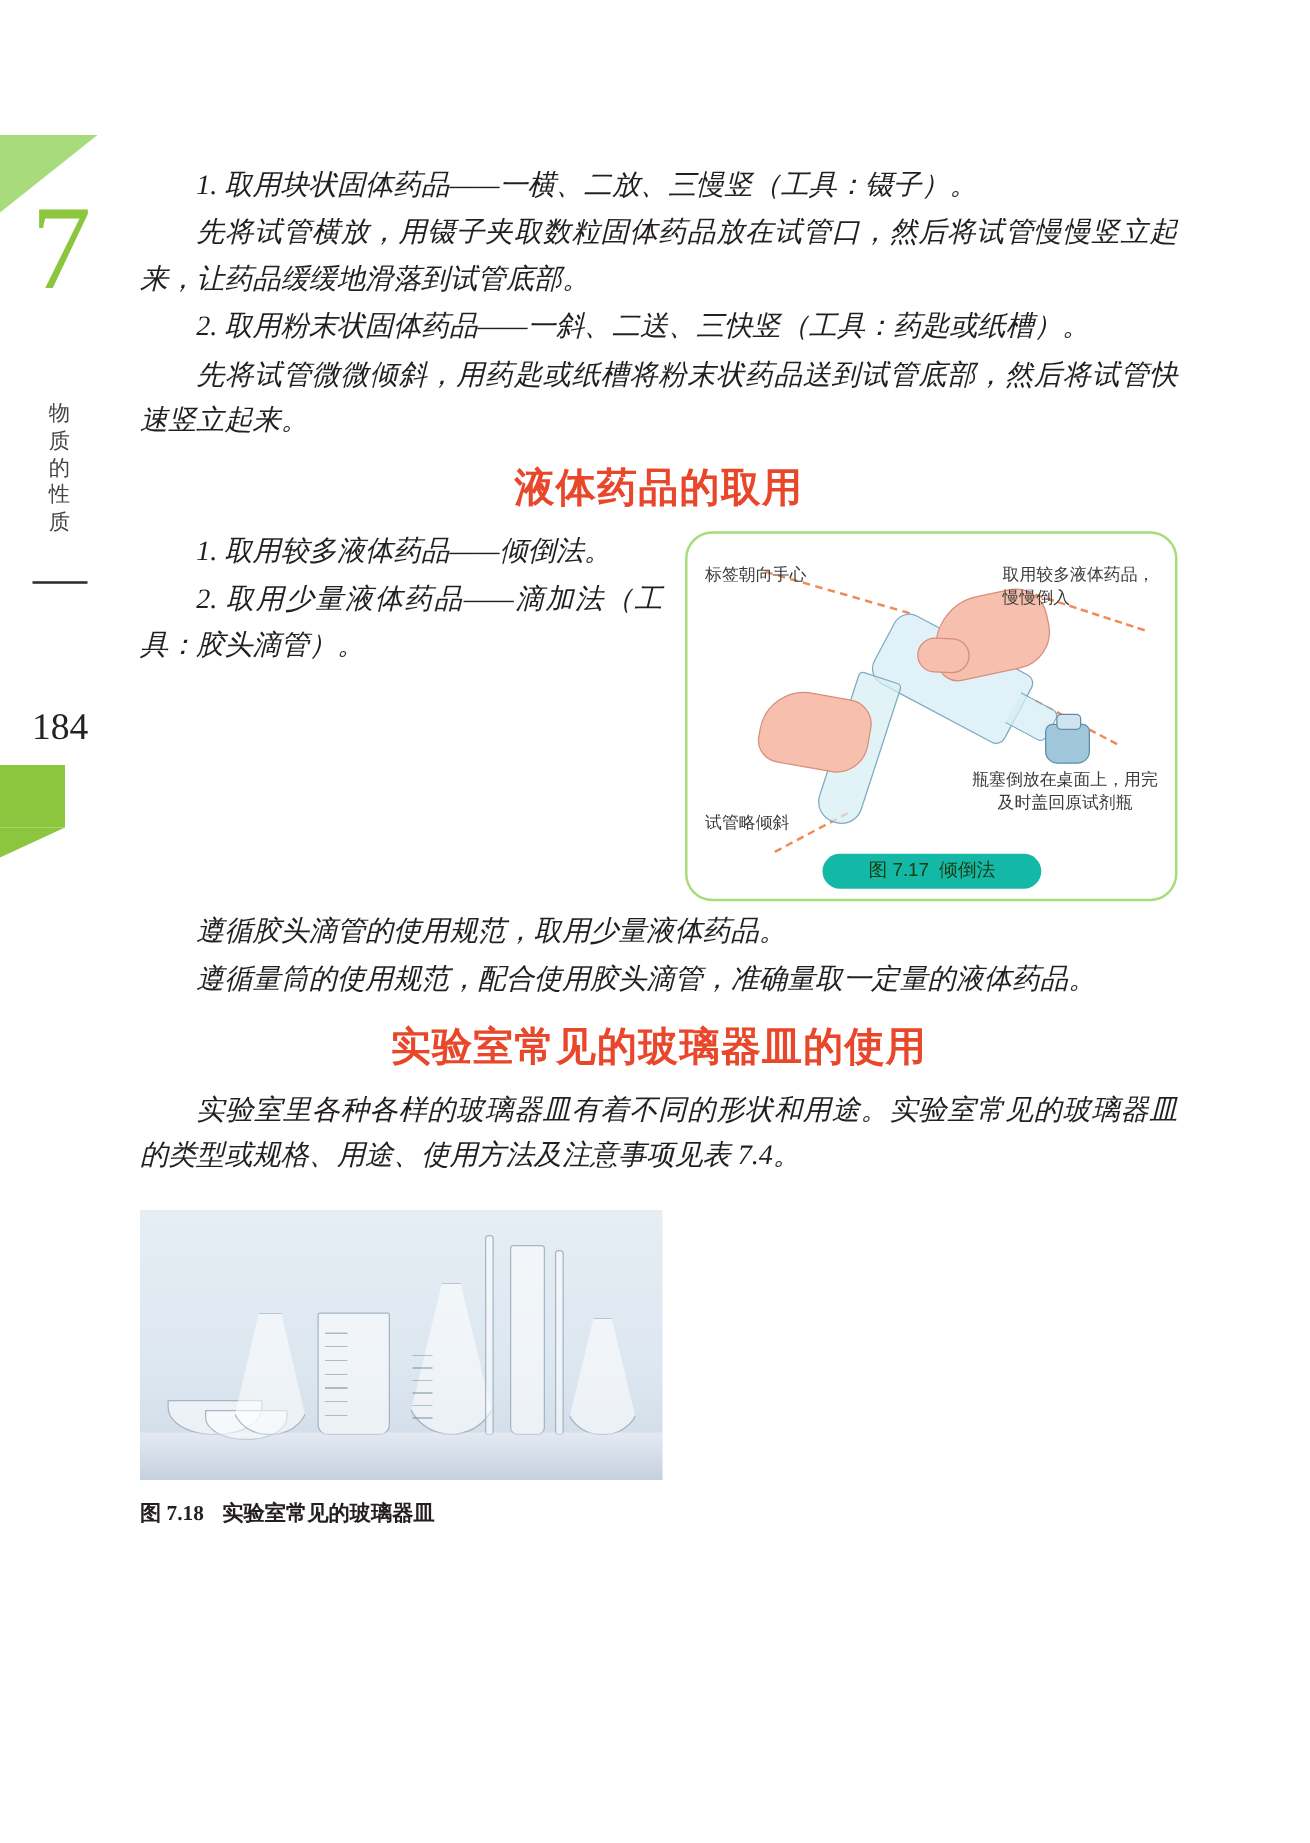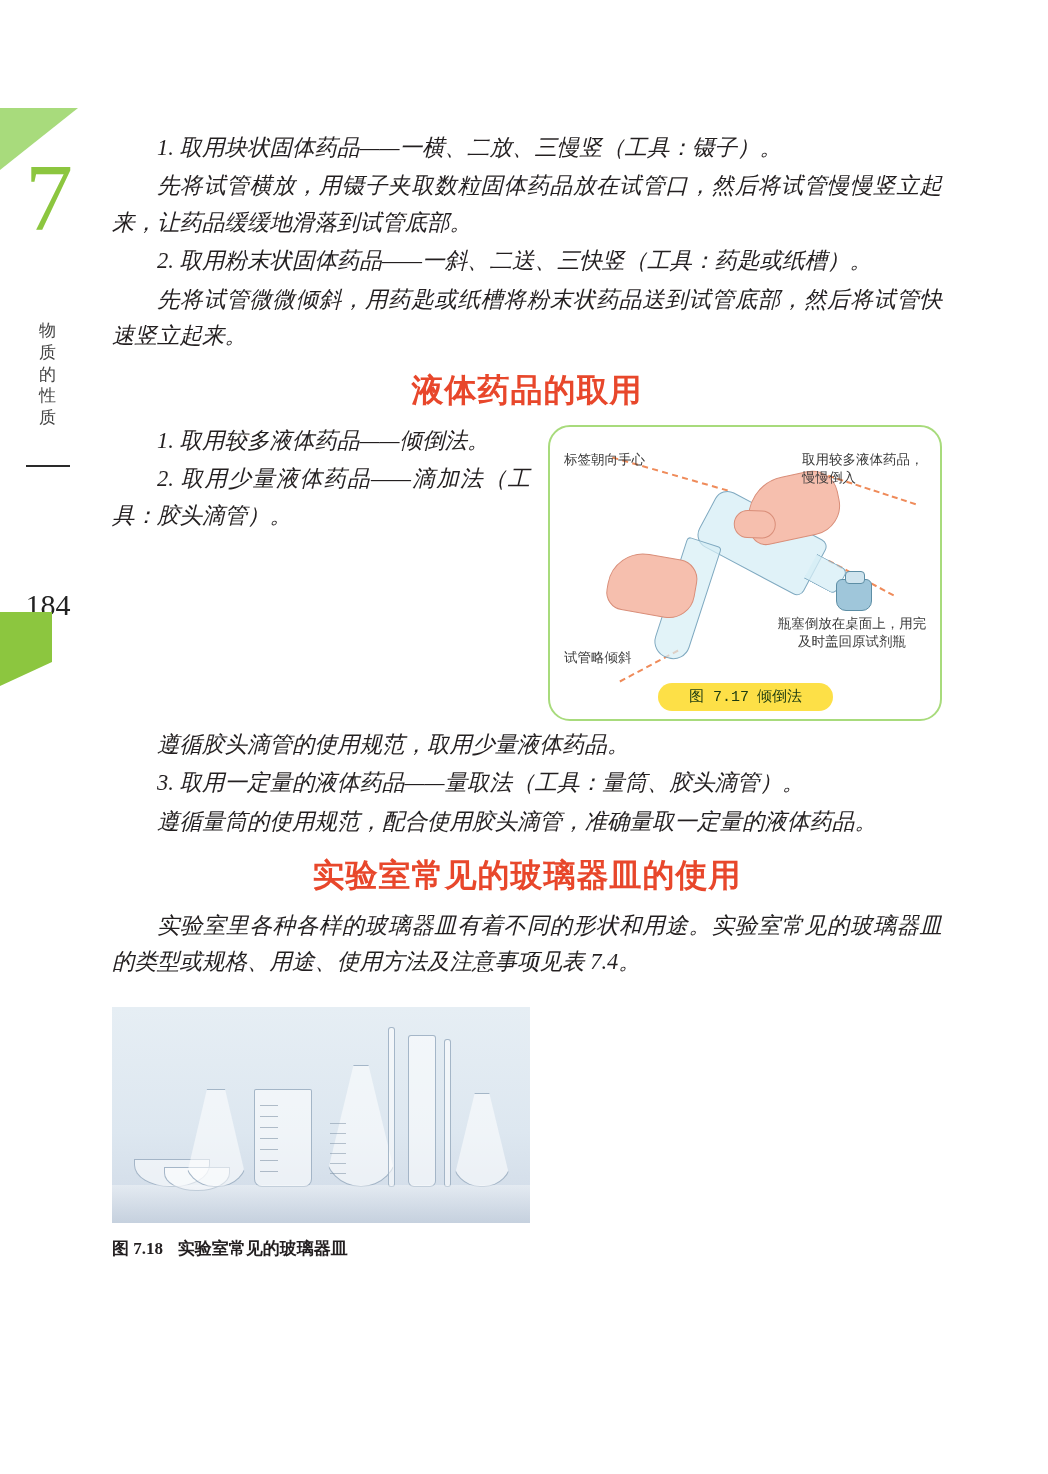--- a/index.html
+++ b/index.html
@@ -61,21 +61,21 @@
     position: absolute;
     left: 26px;
     top: 465px;
     width: 44px;
     height: 2px;
     background: #2a2a2a;
   }
   .rail-pagenum {
     position: absolute;
     left: 0;
-    top: 588px;
+    top: 565px;
     width: 96px;
     text-align: center;
     font-size: 30px;
     color: #222;
     font-family: "Liberation Serif", serif;
   }
   .rail-greenbar {
     position: absolute;
     left: 0;
     top: 612px;
@@ -145,25 +145,25 @@
   .lbl-b { right: 10px; top: 24px; width: 128px; }
   .lbl-c { left: 14px; top: 222px; }
   .lbl-d { right: 8px; top: 188px; width: 160px; text-align: center; }
 
   .fig717 .caption-pill {
     position: absolute;
     left: 108px;
     bottom: 8px;
     width: 175px;
     height: 28px;
-    background: #fde047;
+    background: #14b8a6;
     border-radius: 14px;
     color: #1b3a10;
     font-size: 15px;
-    font-family: Liberation Mono, monospace;
+    font-family: Liberation Sans, sans-serif;
     display: flex;
     align-items: center;
     justify-content: center;
     gap: 8px;
   }
 
   
   .hand1 {
     position: absolute;
     left: 196px;
@@ -372,21 +372,20 @@
     <div class="caption-pill">
       <span>图 7.17</span>
       <span>倾倒法</span>
     </div>
   </div>
 
   <p class="para indent">1. 取用较多液体药品——倾倒法。</p>
   <p class="para indent">2. 取用少量液体药品——滴加法（工具：胶头滴管）。</p>
   <div class="clear"></div>
   <p class="para indent">遵循胶头滴管的使用规范，取用少量液体药品。</p>
-  <p class="para indent">3. 取用一定量的液体药品——量取法（工具：量筒、胶头滴管）。</p>
   <p class="para indent">遵循量筒的使用规范，配合使用胶头滴管，准确量取一定量的液体药品。</p>
 
   <h2 class="section-title">实验室常见的玻璃器皿的使用</h2>
 
   <p class="para indent">实验室里各种各样的玻璃器皿有着不同的形状和用途。实验室常见的玻璃器皿的类型或规格、用途、使用方法及注意事项见表 7.4。</p>
 
   <div class="fig718-wrap">
     <div class="photo">
       <div class="glass g-dish"></div>
       <div class="glass g-dish2"></div>

